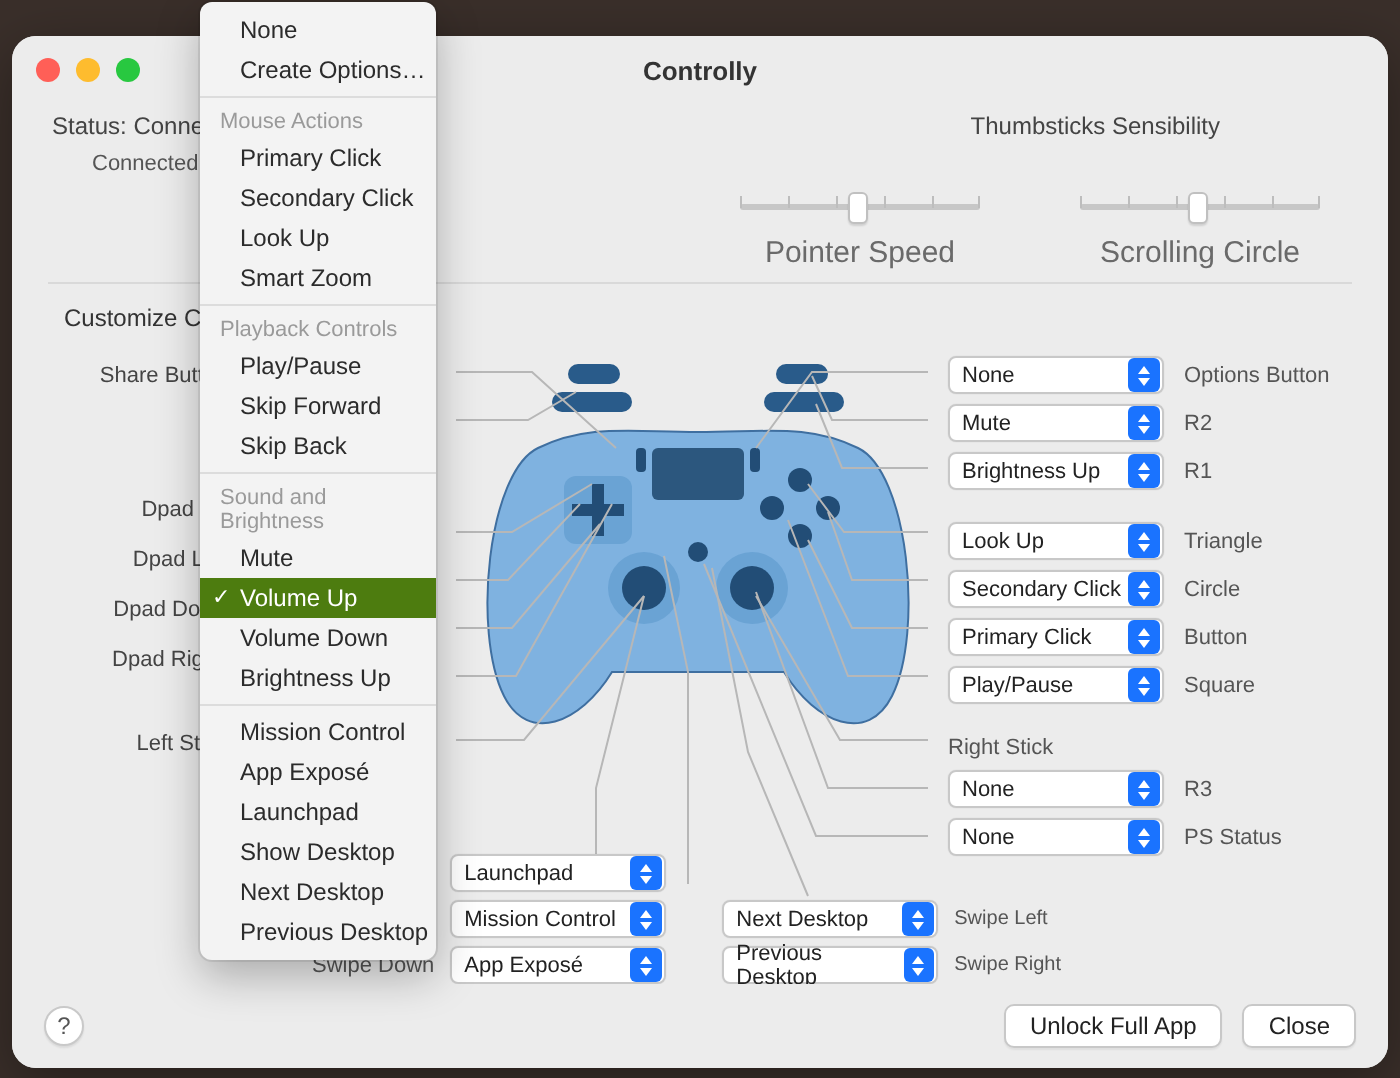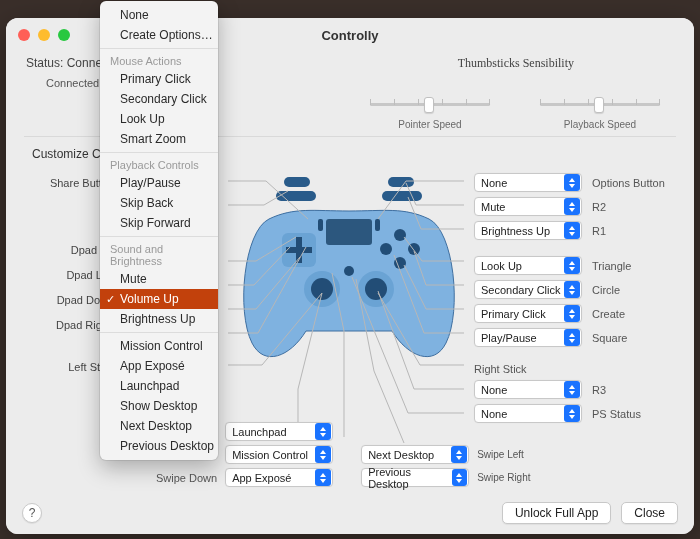--- a/index.html
+++ b/index.html
@@ -19,21 +19,21 @@
   .title { position:absolute; left:0; right:0; text-align:center; font-size:13px; font-weight:600; color:#333; }
   .statusrow { display:flex; font-size:12px; color:#444; padding:4px 20px 0 20px; justify-content:space-between; }
   .subtitle { font-size:11px; color:#555; padding:6px 28px 4px 20px;margin-left:20px; }
   hr.sep { border:none; border-top:1px solid #d9d9d9; margin:6px 18px; }
   .sliders { display:flex; gap:50px; justify-content:flex-end; padding:2px 34px 0 0; }
   .slgroup { display:flex; flex-direction:column; align-items:center; gap:6px; }
   .slider { width:120px; height:18px; position:relative; }
   .track { position:absolute; left:0; right:0; top:8px; height:3px; background:#c7c7c7; border-radius:2px; }
   .tick { position:absolute; top:4px; width:1px; height:6px; background:#bdbdbd; }
   .knob { position:absolute; top:2px; width:10px; height:16px; background:#fff; border:1px solid #c0c0c0; border-radius:3px; box-shadow:0 1px 1px rgba(0,0,0,.12); }
-  .slabel { font-size:10px; color:#6a6a6a; }
+  .slabel { font-size:15px; color:#6a6a6a; }
   .section-label { font-size:12px; color:#333; padding:4px 0 0 26px; }
   .maparea { position:relative; height:330px; }
   .controller { position:absolute; left:228px; top:10px; }
   .leftlabels { position:absolute; left:26px; top:14px; width:76px; text-align:right; font-size:11px; color:#444; display:flex; flex-direction:column; gap:9px; }
   .leftlabels span{ height:16px; line-height:16px; }
   .rightcol { position:absolute; right:22px; top:12px; display:flex; flex-direction:column; gap:5px; }
   .rightrow { display:flex; align-items:center; gap:10px; }
   .rlabel { font-size:11px; color:#555; width:80px; }
   .combo {
     width:108px; height:19px; background:#fff; border:1px solid #c8c8c8; border-radius:4px;
@@ -50,42 +50,42 @@
   .help { position:absolute; left:16px; width:20px; height:20px; border-radius:50%; background:#fff; border:1px solid #c9c9c9; font-size:12px; color:#555; display:flex; align-items:center; justify-content:center; box-shadow:0 1px 1px rgba(0,0,0,.08); }
   .btn { height:22px; padding:0 12px; background:#fff; border:1px solid #c8c8c8; border-radius:5px; font-size:12px; color:#222; box-shadow:0 1px 1px rgba(0,0,0,.06); }
   
   .menu {
     position:absolute; left:100px; top:1px; width:118px; background:#f3f3f3; border-radius:6px;
     box-shadow:0 8px 22px rgba(0,0,0,.28), 0 0 0 1px rgba(0,0,0,.08);
     padding:4px 0; font-size:12px; color:#2b2b2b; z-index:50;
   }
   .menu .mi { padding:2px 10px 2px 20px; line-height:16px; white-space:nowrap; position:relative; }
   .menu .mh { padding:3px 10px 2px 10px; color:#9a9a9a; font-size:11px; }
-  .menu .sel { background:#c2410c; color:#fff; }
+  .menu .sel { background:#4d7c0f; color:#fff; }
   .menu .sel::before { content:"✓"; position:absolute; left:6px; font-size:11px; color:#fff; }
   .menu hr { border:none; border-top:1px solid #dcdcdc; margin:3px 0; }
   
   .lead { position:absolute; stroke:#b7b7b7; stroke-width:1; fill:none; }
 </style>
 </head>
 <body>
 
 <div class="sheet">
   <div class="titlebar">
     <div class="traffic">
       <div class="tl r"></div>
       <div class="tl y"></div>
       <div class="tl g"></div>
     </div>
     <div class="title">Controlly</div>
   </div>
 
   <div class="statusrow">
     <span><span>Status:</span> <span>Connec</span></span>
-    <span style="margin-right:100px;font-family:Liberation Serif, serif;">Thumbsticks Sensibility</span>
+    <span style="margin-right:64px;">Thumbsticks Sensibility</span>
   </div>
   <div class="subtitle">Connected to</div>
 
   <div class="sliders">
     <div class="slgroup">
       <div class="slider">
         <div class="track"></div>
         <div class="tick" style="left:0"></div>
           <div class="tick" style="left:20%"></div>
           <div class="tick" style="left:40%"></div>
@@ -100,21 +100,21 @@
       <div class="slider">
         <div class="track"></div>
         <div class="tick" style="left:0"></div>
           <div class="tick" style="left:20%"></div>
           <div class="tick" style="left:40%"></div>
         <div class="tick" style="left:60%"></div>
           <div class="tick" style="left:80%"></div>
           <div class="tick" style="right:0"></div>
         <div class="knob" style="left:45%"></div>
       </div>
-      <div class="slabel">Playback Speed</div>
+      <div class="slabel">Scrolling Circle</div>
     </div>
   </div>
 
   <hr class="sep">
   <div class="section-label">Customize Con</div>
 
   <div class="maparea">
 
     <svg class="controller" width="230" height="200" viewBox="0 0 230 200">
       <g fill="#7fb2e0" stroke="#3f6fa0" stroke-width="1">
@@ -265,21 +265,21 @@
             <span>Primary Click</span>
             <span class="stepper">
               <svg width="8" height="6">
                 <path d="M4 1 L7 5 L1 5 Z" fill="#fff"></path>
               </svg>
               <svg width="8" height="6">
                 <path d="M4 5 L7 1 L1 1 Z" fill="#fff"></path>
               </svg>
             </span>
           </div>
-          <span class="rlabel">Create</span>
+          <span class="rlabel">Button</span>
         </div>
         <div class="rightrow">
           <div class="combo">
             <span>Play/Pause</span>
             <span class="stepper">
               <svg width="8" height="6">
                 <path d="M4 1 L7 5 L1 5 Z" fill="#fff"></path>
               </svg>
               <svg width="8" height="6">
                 <path d="M4 5 L7 1 L1 1 Z" fill="#fff"></path>
@@ -405,26 +405,27 @@
     <div class="mi">Create Options…</div>
     <hr>
     <div class="mh">Mouse Actions</div>
     <div class="mi">Primary Click</div>
     <div class="mi">Secondary Click</div>
     <div class="mi">Look Up</div>
     <div class="mi">Smart Zoom</div>
     <hr>
     <div class="mh">Playback Controls</div>
     <div class="mi">Play/Pause</div>
+    <div class="mi">Skip Forward</div>
     <div class="mi">Skip Back</div>
-    <div class="mi">Skip Forward</div>
     <hr>
     <div class="mh">Sound and Brightness</div>
     <div class="mi">Mute</div>
     <div class="mi sel">Volume Up</div>
+    <div class="mi">Volume Down</div>
     <div class="mi">Brightness Up</div>
     <hr>
     <div class="mi">Mission Control</div>
     <div class="mi">App Exposé</div>
     <div class="mi">Launchpad</div>
     <div class="mi">Show Desktop</div>
     <div class="mi">Next Desktop</div>
     <div class="mi">Previous Desktop</div>
   </div>
 

